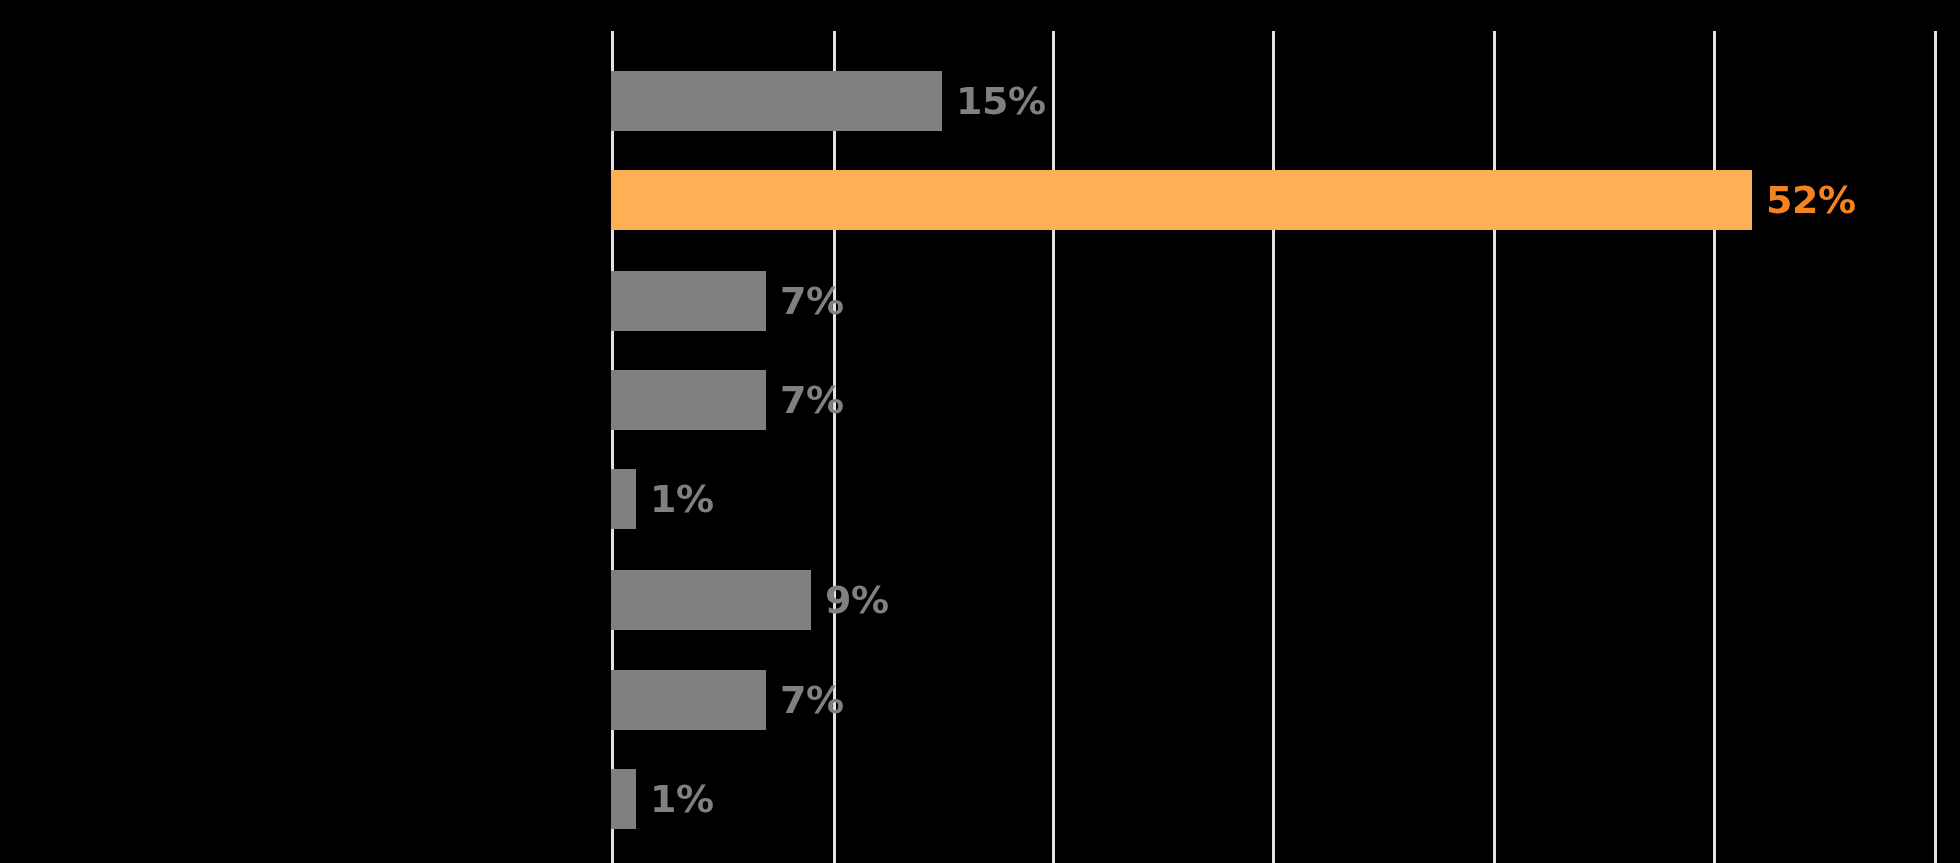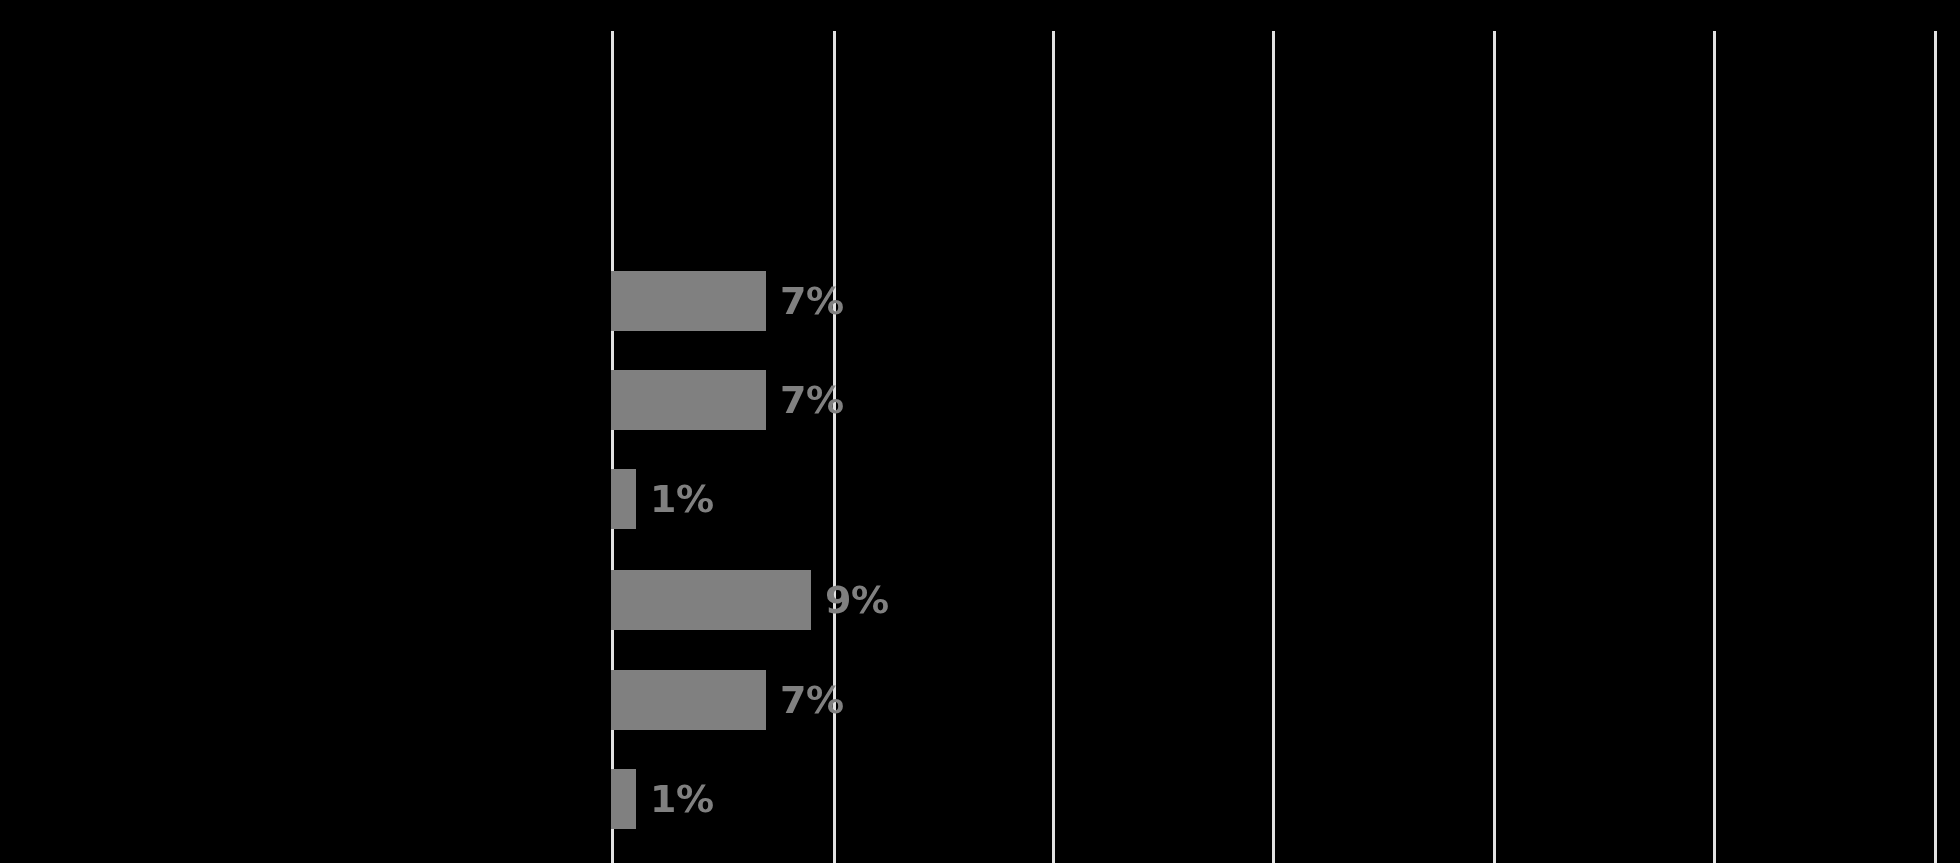--- a/index.html
+++ b/index.html
@@ -83,21 +83,29 @@
     <div class="gridline" style="left:833px;"></div>
     <div class="gridline" style="left:1052px;"></div>
     <div class="gridline" style="left:1272px;"></div>
     <div class="gridline" style="left:1493px;"></div>
     <div class="gridline" style="left:1713px;"></div>
     <div class="gridline" style="left:1934px;"></div>
   </div>
 
   <div class="bars-layer">
 
+    <div class="bar-row" style="top:71px;">
+      <div class="bar-rect gray" style="width:331px;"></div>
+      <div class="bar-label gray">15%</div>
+    </div>
 
+    <div class="bar-row" style="top:170px;">
+      <div class="bar-rect accent" style="width:1141px;"></div>
+      <div class="bar-label accent">52%</div>
+    </div>
 
     <div class="bar-row" style="top:271px;">
       <div class="bar-rect gray" style="width:155px;"></div>
       <div class="bar-label gray">7%</div>
     </div>
 
     <div class="bar-row" style="top:370px;">
       <div class="bar-rect gray" style="width:155px;"></div>
       <div class="bar-label gray">7%</div>
     </div>

